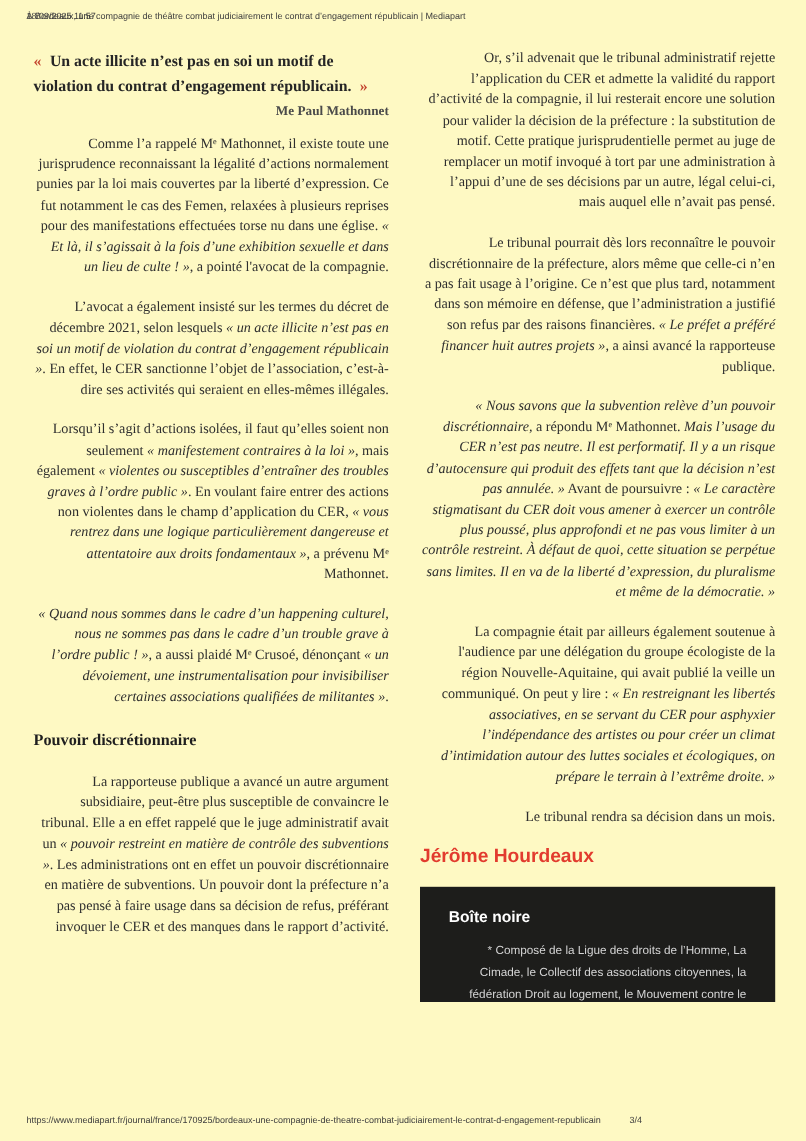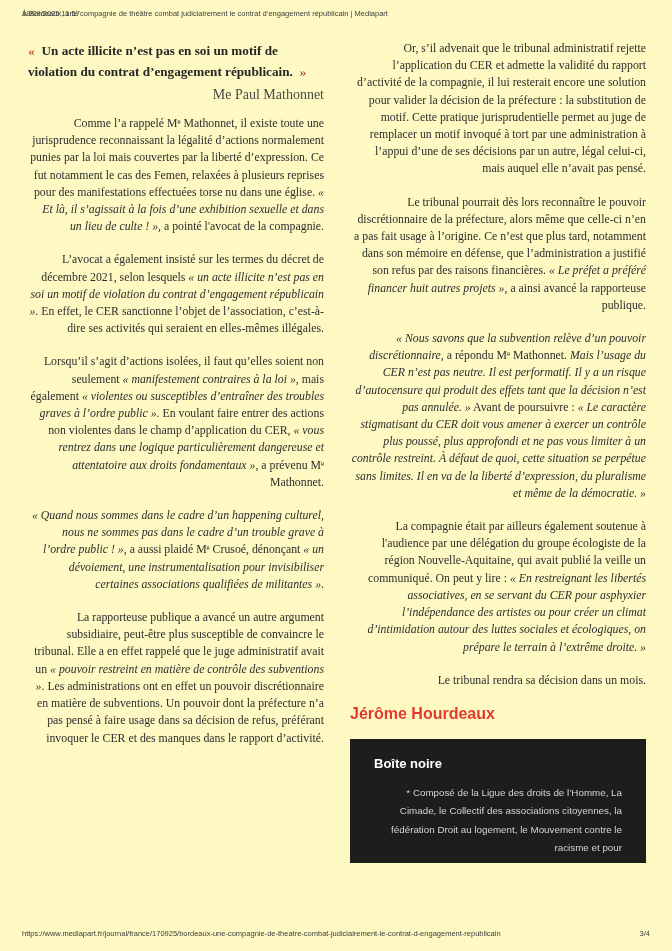--- a/index.html
+++ b/index.html
@@ -32,46 +32,46 @@
   }
   
   .pull-quote { margin:0 0 12px 0; }
   .pull-quote-text {
     font-size:13.2px; line-height:21px; font-weight:700; color:#262626;
   }
   .guillemet { color:var(--quote-accent, #c4452f); }
   .guillemet.open { margin-right:7px; }
   .guillemet.close { margin-left:7px; }
   .pull-quote-attribution {
-    text-align:right; font-size:14px; color:#4a4a4a; font-weight:400;
+    text-align:right; font-size:11px; color:#4a4a4a; font-weight:700;
     margin-top:5px; font-style:normal;
   }
   
   .author {
     font-family:"Liberation Sans", sans-serif; font-weight:700;
     font-size:16px; color:var(--author-red, #e23b2e); margin-top:12px;
   }
   
   .black-box {
-    background:var(--box-bg, #1d1d1b); margin-top:16px; width:296px; height:124px;
+    background:var(--box-bg, #1d1d1b); margin-top:16px; width:296px; height:96px;
     padding:17px 24px 0 24px; overflow:hidden;
   }
   .black-box-title {
     color:#ffffff; font-family:"Liberation Sans", sans-serif;
     font-size:13px; font-weight:700; margin:0 0 13px 0;
   }
   .black-box-text {
     color:#d4d4d4; font-family:"Liberation Sans", sans-serif;
     font-size:9.8px; line-height:18.5px;text-align:right;
   }
   
   .print-footer {
     position:absolute; bottom:13px; left:22px; right:22px;
     font-family:"Liberation Sans", sans-serif; font-size:7.5px; color:#3d3d3d;
-    display:flex; justify-content:space-between; align-items:baseline;
+    display:flex; align-items:baseline;
   }
   .footer-url { white-space:nowrap; overflow:hidden; }
   .footer-page { margin-left:12px;padding-left:12px; }
 </style>
 </head>
 <body>
 
 <div class="page">
 
   <header class="print-header">
@@ -86,20 +86,21 @@
         <div class="pull-quote-text">
           <span class="guillemet open">«</span><span>Un acte illicite n’est pas en soi un motif de violation du contrat d’engagement républicain.</span><span class="guillemet close">»</span>
         </div>
         <figcaption class="pull-quote-attribution">Me Paul Mathonnet</figcaption>
       </figure>
       <div class="blocks" id="left-blocks">
           <p class="body-paragraph"><span>Comme l’a rappelé Mᵉ Mathonnet, il existe toute une jurisprudence reconnaissant la légalité d’actions normalement punies par la loi mais couvertes par la liberté d’expression. Ce fut notamment le cas des Femen, relaxées à plusieurs reprises pour des manifestations effectuées torse nu dans une église. </span><span class="italic">« Et là, il s’agissait à la fois d’une exhibition sexuelle et dans un lieu de culte ! »</span><span>, a pointé l'avocat de la compagnie.</span></p>
           <p class="body-paragraph"><span>L’avocat a également insisté sur les termes du décret de décembre 2021, selon lesquels </span><span class="italic">« un acte illicite n’est pas en soi un motif de violation du contrat d’engagement républicain »</span><span>. En effet, le CER sanctionne l’objet de l’association, c’est-à-dire ses activités qui seraient en elles-mêmes illégales.</span></p>
           <p class="body-paragraph"><span>Lorsqu’il s’agit d’actions isolées, il faut qu’elles soient non seulement </span><span class="italic">« manifestement contraires à la loi »</span><span>, mais également </span><span class="italic">« violentes ou susceptibles d’entraîner des troubles graves à l’ordre public »</span><span>. En voulant faire entrer des actions non violentes dans le champ d’application du CER, </span><span class="italic">« vous rentrez dans une logique particulièrement dangereuse et attentatoire aux droits fondamentaux »</span><span>, a prévenu Mᵉ Mathonnet.</span></p>
           <p class="body-paragraph"><span class="italic">« Quand nous sommes dans le cadre d’un happening culturel, nous ne sommes pas dans le cadre d’un trouble grave à l’ordre public ! »</span><span>, a aussi plaidé Mᵉ Crusoé, dénonçant </span><span class="italic">« un dévoiement, une instrumentalisation pour invisibiliser certaines associations qualifiées de militantes »</span><span>.</span></p>
+          <h2 class="section-heading">Pouvoir discrétionnaire</h2>
           <p class="body-paragraph"><span>La rapporteuse publique a avancé un autre argument subsidiaire, peut-être plus susceptible de convaincre le tribunal. Elle a en effet rappelé que le juge administratif avait un </span><span class="italic">« pouvoir restreint en matière de contrôle des subventions »</span><span>. Les administrations ont en effet un pouvoir discrétionnaire en matière de subventions. Un pouvoir dont la préfecture n’a pas pensé à faire usage dans sa décision de refus, préférant invoquer le CER et des manques dans le rapport d’activité.</span></p>
         </div>
     </div>
 
     <div class="column">
       <div class="blocks" id="right-blocks">
           <p class="body-paragraph"><span>Or, s’il advenait que le tribunal administratif rejette l’application du CER et admette la validité du rapport d’activité de la compagnie, il lui resterait encore une solution pour valider la décision de la préfecture : la substitution de motif. Cette pratique jurisprudentielle permet au juge de remplacer un motif invoqué à tort par une administration à l’appui d’une de ses décisions par un autre, légal celui-ci, mais auquel elle n’avait pas pensé.</span></p>
           <p class="body-paragraph"><span>Le tribunal pourrait dès lors reconnaître le pouvoir discrétionnaire de la préfecture, alors même que celle-ci n’en a pas fait usage à l’origine. Ce n’est que plus tard, notamment dans son mémoire en défense, que l’administration a justifié son refus par des raisons financières. </span><span class="italic">« Le préfet a préféré financer huit autres projets »</span><span>, a ainsi avancé la rapporteuse publique.</span></p>
           <p class="body-paragraph"><span class="italic">« Nous savons que la subvention relève d’un pouvoir discrétionnaire, </span><span>a répondu Mᵉ Mathonnet. </span><span class="italic">Mais l’usage du CER n’est pas neutre. Il est performatif. Il y a un risque d’autocensure qui produit des effets tant que la décision n’est pas annulée. »</span><span> Avant de poursuivre : </span><span class="italic">« Le caractère stigmatisant du CER doit vous amener à exercer un contrôle plus poussé, plus approfondi et ne pas vous limiter à un contrôle restreint. À défaut de quoi, cette situation se perpétue sans limites. Il en va de la liberté d’expression, du pluralisme et même de la démocratie. »</span></p>
           <p class="body-paragraph"><span>La compagnie était par ailleurs également soutenue à l'audience par une délégation du groupe écologiste de la région Nouvelle-Aquitaine, qui avait publié la veille un communiqué. On peut y lire : </span><span class="italic">« En restreignant les libertés associatives, en se servant du CER pour asphyxier l’indépendance des artistes ou pour créer un climat d’intimidation autour des luttes sociales et écologiques, on prépare le terrain à l’extrême droite. »</span></p>

